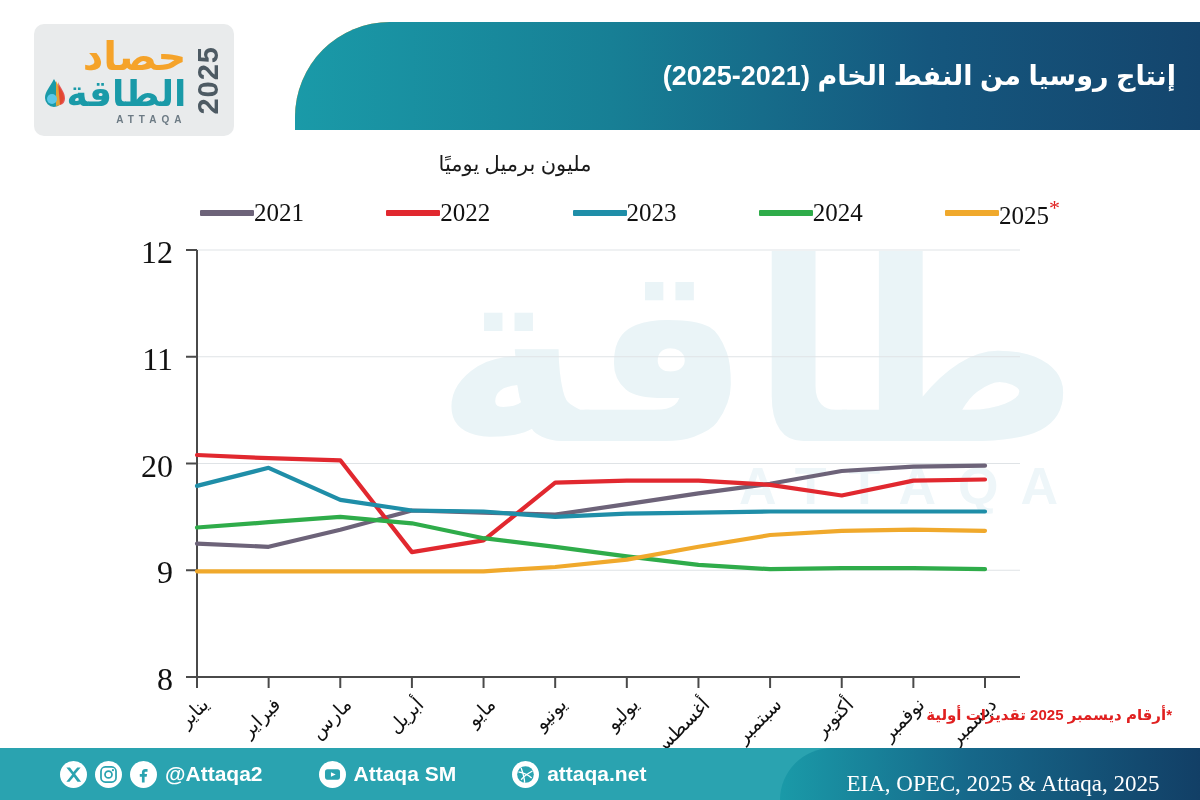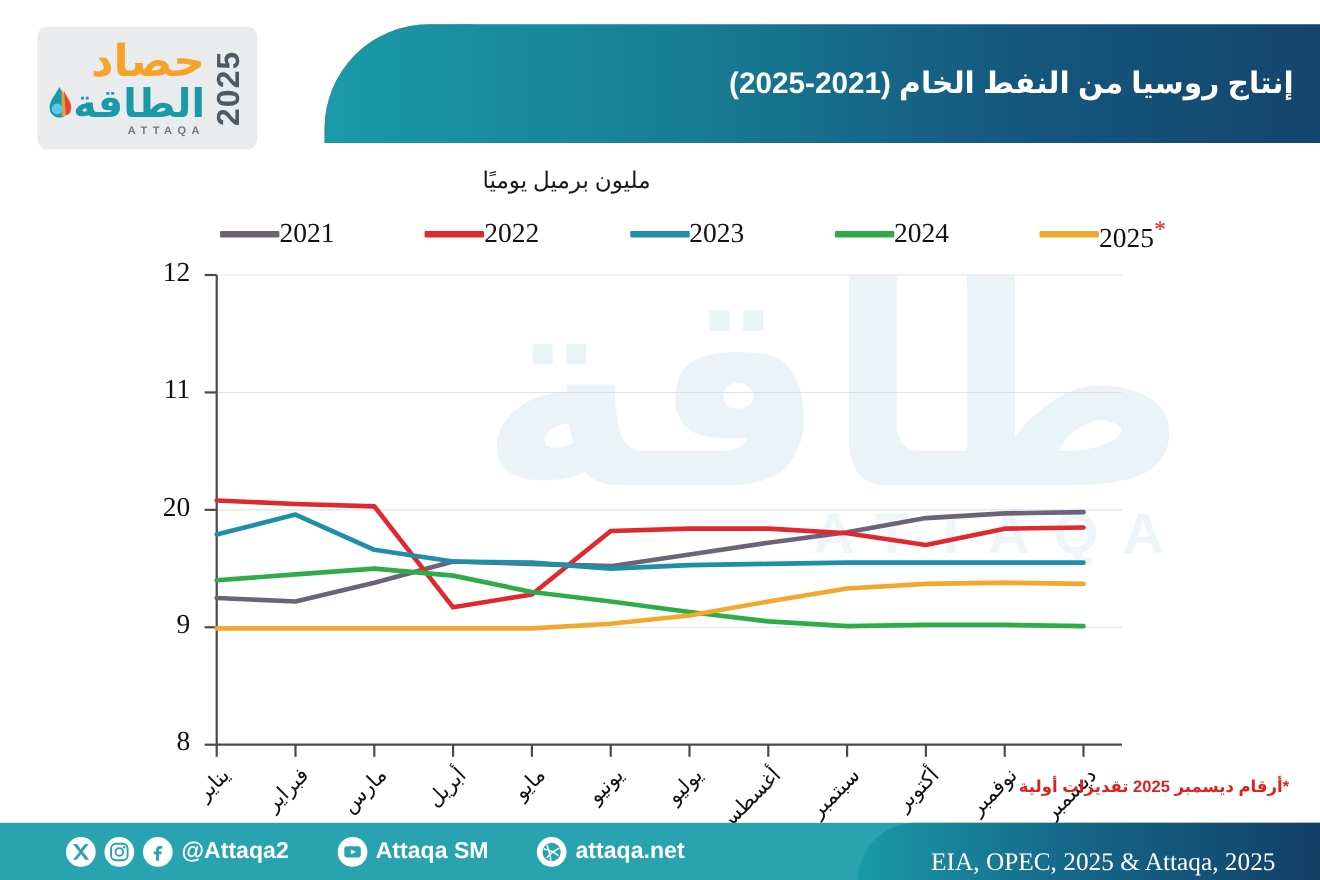--- a/index.html
+++ b/index.html
@@ -82,21 +82,21 @@
     z-index:5;
   }
   .legend-item{display:flex;align-items:center;}
   .legend-swatch{width:54px;height:6px;border-radius:1px;display:block;}
   .legend-label{font-size:25px;color:#111;font-family:"Liberation Serif","DejaVu Serif",serif;}
   .legend-star{color:#e02020;font-size:22px;vertical-align:super;}
 
   
   .plot-wrap{position:absolute;left:0;top:0;width:1200px;height:800px;z-index:4;}
   .yaxis-label{
-    position:absolute;font-size:25px;color:#111;text-align:right;width:46px;
+    position:absolute;font-size:32px;color:#111;text-align:right;width:46px;
     font-family:"Liberation Serif","DejaVu Serif",serif;
   }
   .xlabel{
     position:absolute;font-size:19px;color:#111;white-space:nowrap;
     transform-origin:right top;transform:rotate(-45deg);
     direction:rtl;font-family:"Liberation Serif","DejaVu Serif",serif;
   }
   .footnote{
     position:absolute;right:28px;top:706px;color:#e02020;font-size:15px;font-weight:bold;
     direction:rtl;z-index:6;font-family:"Liberation Sans","DejaVu Sans",sans-serif;
@@ -111,21 +111,21 @@
     position:absolute;right:0;bottom:0;width:420px;height:52px;
     background:linear-gradient(90deg,#1a9aa8 0%,#16688a 45%,#123f66 100%);
     border-top-left-radius:52px;
     display:flex;align-items:center;justify-content:center;
   }
   .source-text{
     color:#fff;font-size:23px;font-family:"Liberation Serif","DejaVu Serif",serif;
     padding-left:26px;white-space:nowrap;margin-top:20px;
   }
   .footer-left{
-    position:absolute;left:60px;top:0;height:52px;display:flex;align-items:center;gap:44px;
+    position:absolute;left:60px;top:0;height:52px;display:flex;align-items:center;gap:56px;
   }
   .f-group{display:flex;align-items:center;gap:8px;}
   .f-text{
     color:#ffffff;font-size:21px;font-weight:bold;
     font-family:"Liberation Sans","DejaVu Sans",sans-serif;
   }
   .ficon{width:27px;height:27px;border-radius:50%;background:#fff;display:flex;align-items:center;justify-content:center;}
   .ficon svg{display:block;}
 </style>
 </head>

